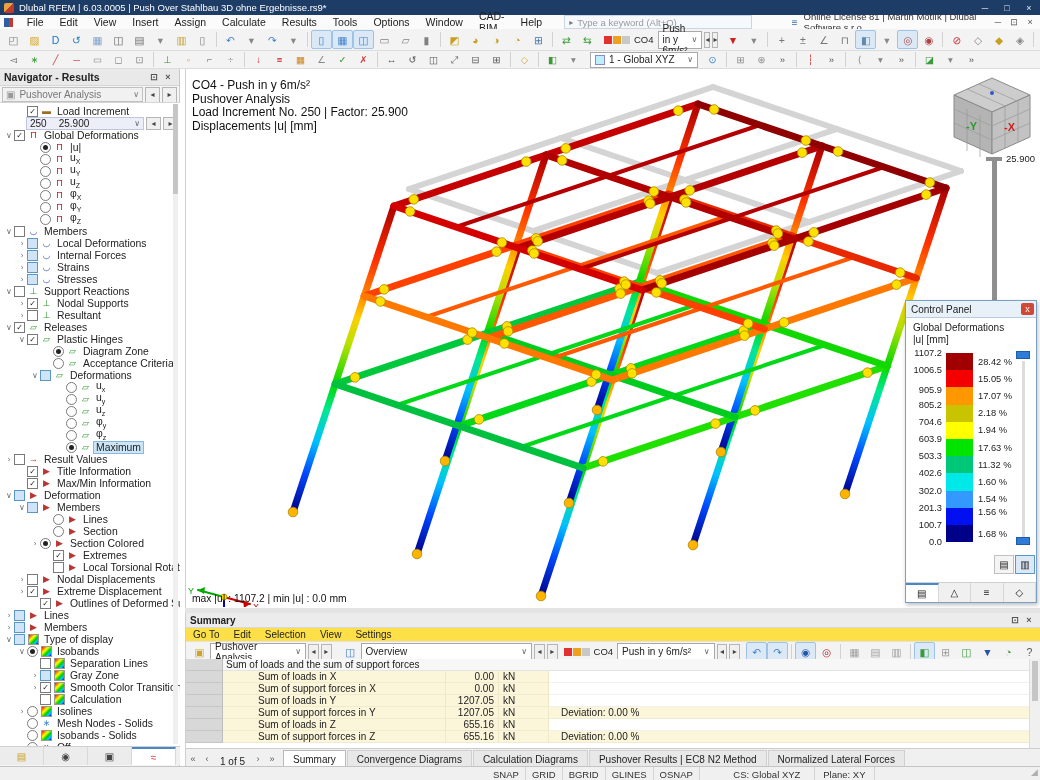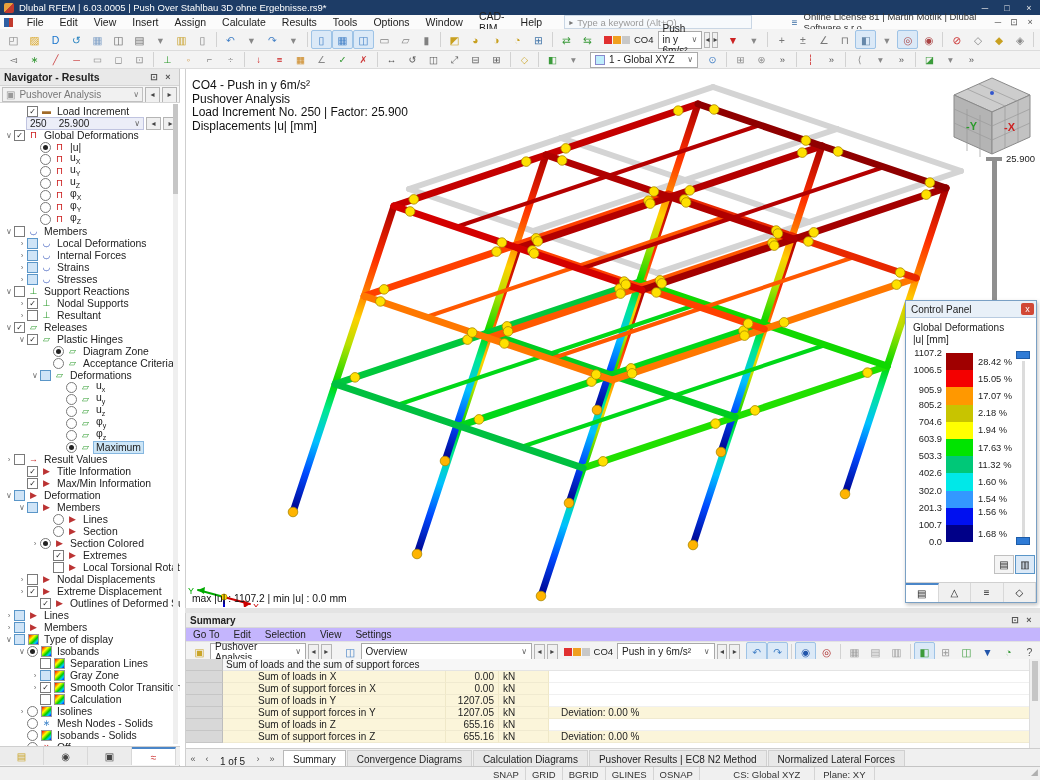--- a/index.html
+++ b/index.html
@@ -110,21 +110,21 @@
   .cptab{width:33px;display:flex;align-items:center;justify-content:center;font-size:10px;
          border-right:1px solid #d8d8d8;box-sizing:border-box;}
   .cptab.active{background:#fff;border-top:2px solid #4a86c8;}
   
   .splitter{position:absolute;left:185px;top:608px;width:855px;height:5px;background:#e4e4e4;}
   
   .summary{position:absolute;left:185px;top:613px;width:855px;height:153px;background:#f6f6f6;
            border-left:1px solid #cfcfcf;box-sizing:border-box;}
   .shead{height:14px;background:#ececec;border-bottom:1px solid #d8d8d8;display:flex;align-items:center;
          font-weight:bold;font-size:10px;padding:0 4px;}
-  .smenu{height:13px;display:flex;align-items:center;font-size:10px;background:#c4b5fd;}
+  .smenu{height:13px;display:flex;align-items:center;font-size:10px;background:#fde047;}
   .smenu span{padding:0 7px;}
   .stoolbar{height:19px;display:flex;align-items:center;background:#f3f3f3;border-top:1px solid #e2e2e2;
             border-bottom:1px solid #ddd;padding-left:3px;}
   .stoolbar .combo{height:15px;}
   #stable{position:absolute;left:0;top:46px;width:845px;height:89px;overflow:hidden;background:#fff;}
   .throw{display:flex;height:13px;background:#e4e4e4;border-bottom:1px solid #c8c8c8;font-size:10px;}
   .thc{display:flex;align-items:center;justify-content:center;border-right:1px solid #c8c8c8;box-sizing:border-box;}
   .gut{width:37px;background:#d8d8d8;border-right:1px solid #bdbdbd;border-bottom:1px solid #c6c6c6;box-sizing:border-box;flex:0 0 auto;}
   .trow2{display:flex;height:12px;font-size:10px;}
   .sect{flex:1;display:flex;align-items:center;background:#f7f7f7;border-bottom:1px solid #e4e4e4;padding-left:3px;}

